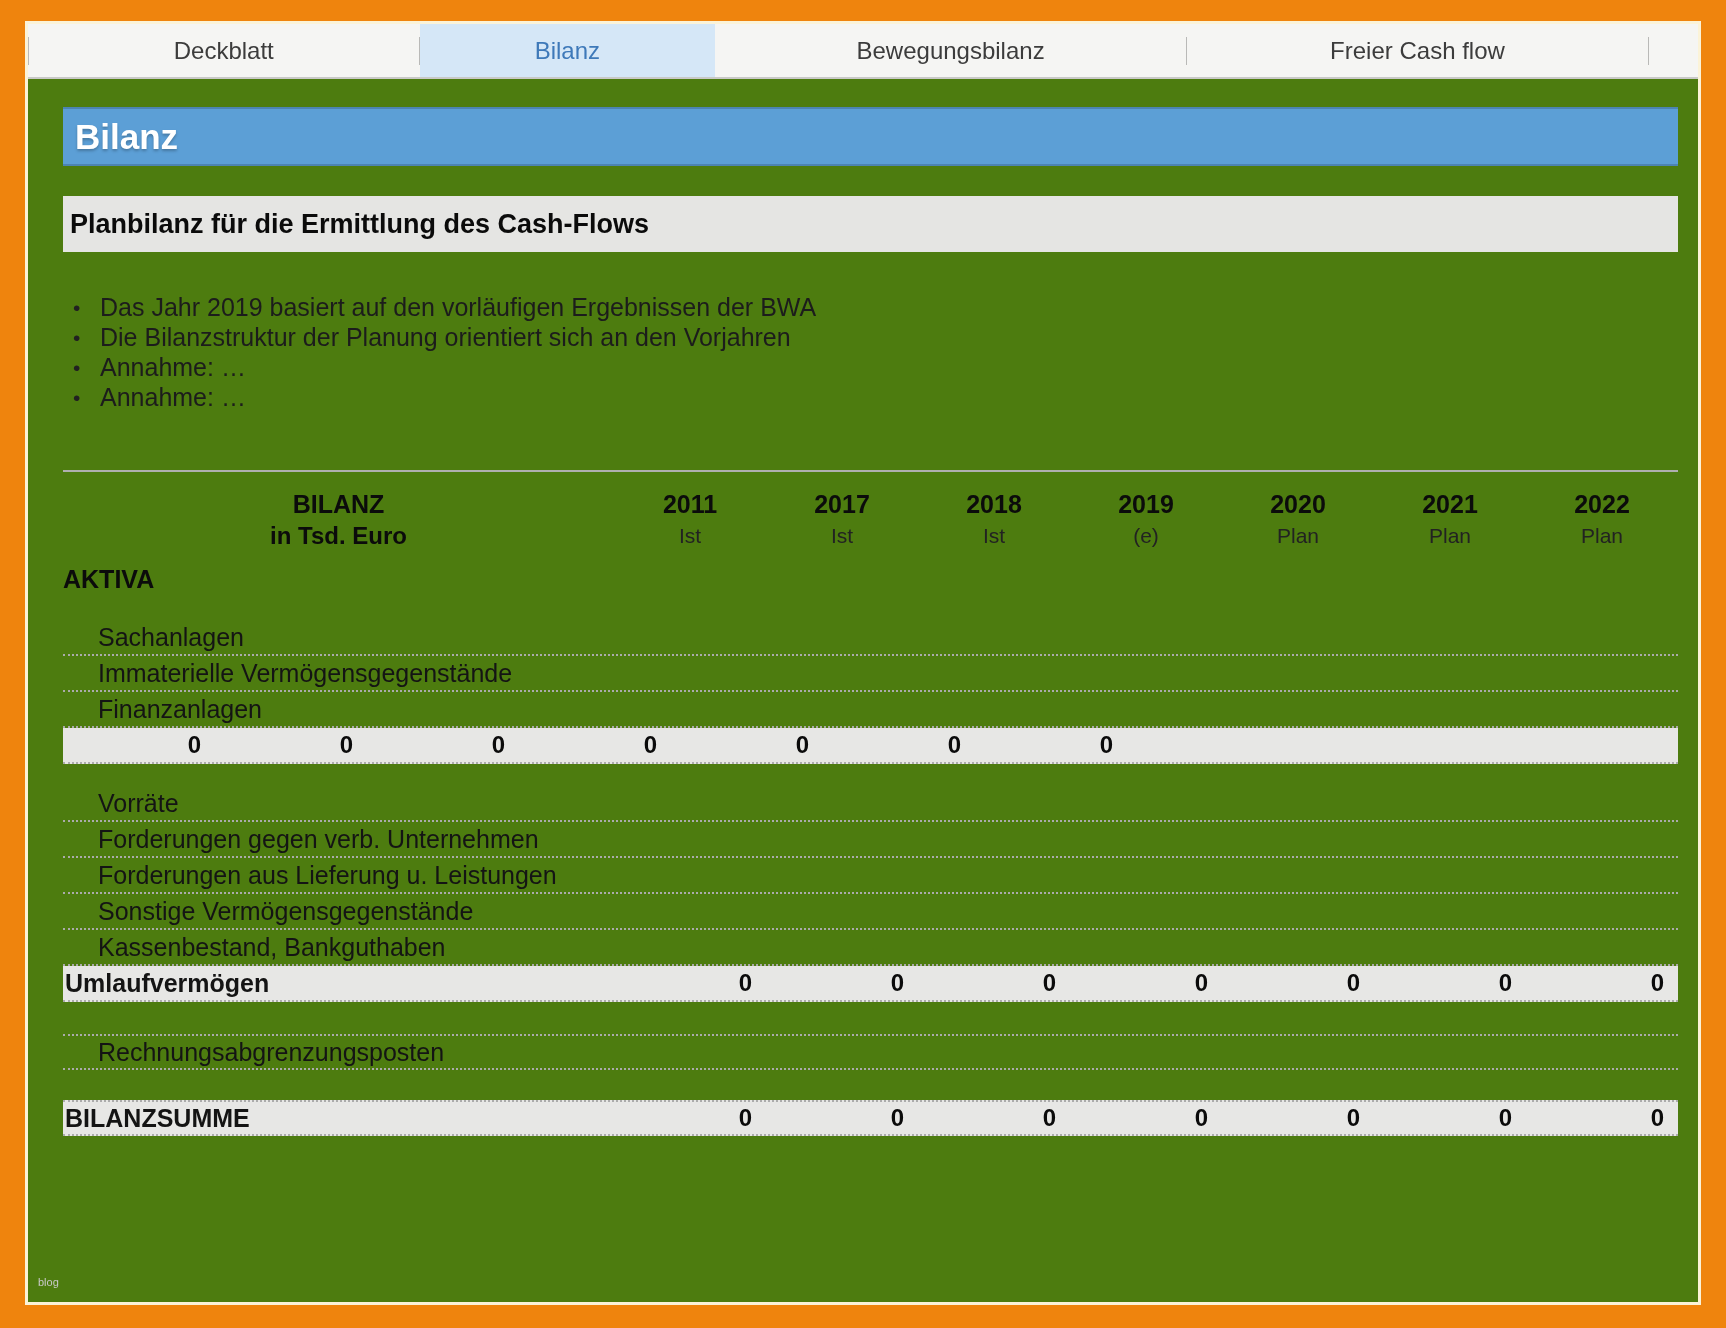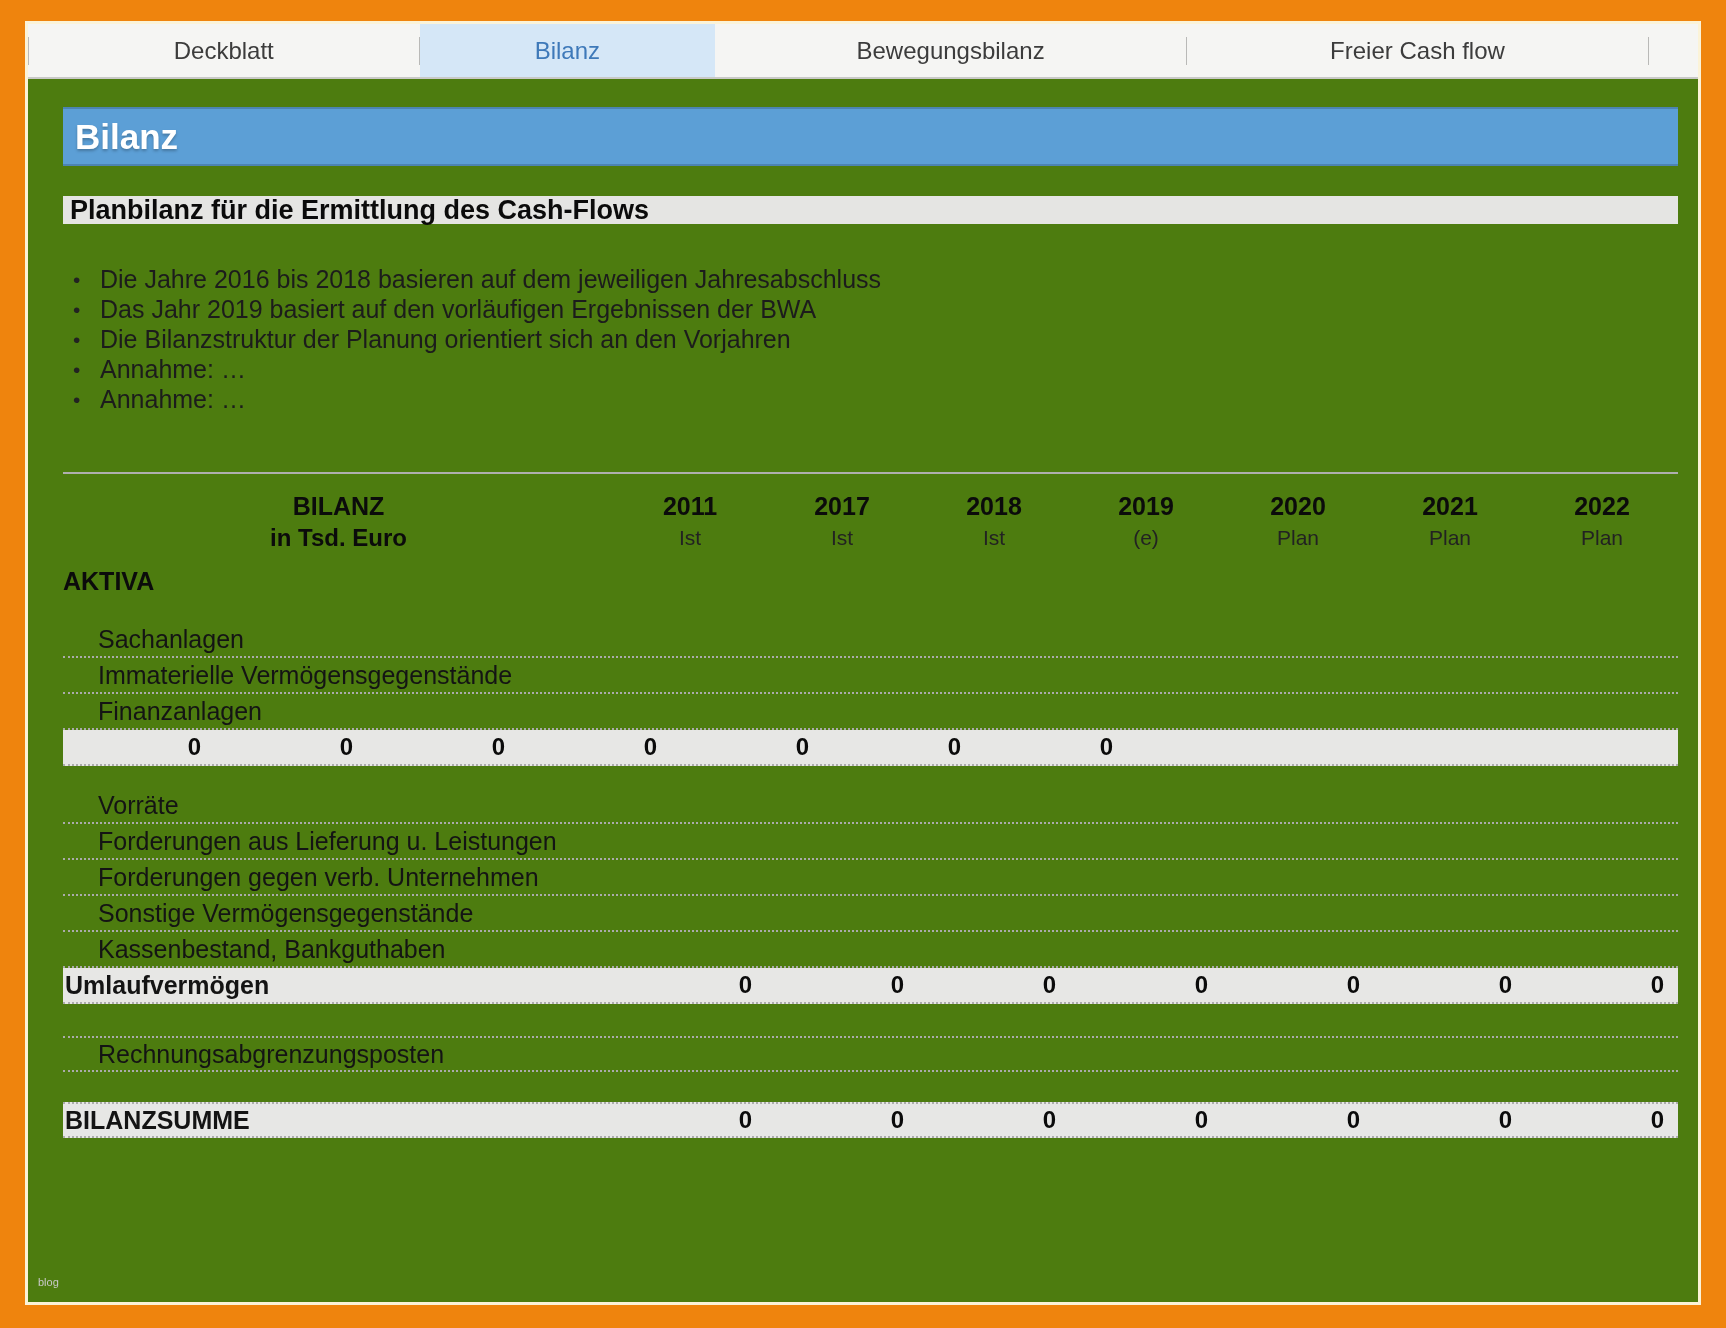--- a/index.html
+++ b/index.html
@@ -31,21 +31,21 @@
   .title-bar{
     margin-top:28px;height:55px;background:#5C9FD6;
     border-top:2px solid #4C84B2;border-bottom:2px solid #4C84B2;
     display:flex;align-items:center;
   }
   .title-bar span{
     color:#FFFFFF;font-weight:bold;font-size:35px;padding-left:12px;
     text-shadow:0 2px 3px rgba(0,0,0,0.25);
   }
   .subtitle-bar{
-    margin-top:30px;height:28px;background:#E5E5E3;
+    margin-top:30px;height:56px;background:#E5E5E3;
     display:flex;align-items:center;
   }
   .subtitle-bar span{font-weight:bold;font-size:27px;color:#0B0B0B;padding-left:7px;}
   .notes{margin-top:40px;font-size:25px;color:#1C1C1C;}
   .note{position:relative;padding-left:37px;line-height:30px;}
   .note::before{content:"•";position:absolute;left:10px;font-size:21px;top:1px;color:#222;}
   .rule{border:none;border-top:2px solid #AFAFAF;margin:58px 0 0 0;}
   
   .sheet{margin-top:6px;}
   .trow{display:flex;align-items:center;}
@@ -91,21 +91,20 @@
 
     <div class="title-bar">
       <span>Bilanz</span>
     </div>
 
     <div class="subtitle-bar">
       <span>Planbilanz für die Ermittlung des Cash-Flows</span>
     </div>
 
     <div class="notes">
-      <div class="note">Die Jahre 2016 bis 2018 basieren auf dem jeweiligen Jahresabschluss</div>
       <div class="note">Das Jahr 2019 basiert auf den vorläufigen Ergebnissen der BWA</div>
       <div class="note">Die Bilanzstruktur der Planung orientiert sich an den Vorjahren</div>
       <div class="note">Annahme: …</div>
       <div class="note">Annahme: …</div>
     </div>
 
     <hr class="rule">
 
     <div class="sheet">
 
@@ -187,32 +186,32 @@
           <div class="c-num"></div>
             <div class="c-num"></div>
             <div class="c-num"></div>
             <div class="c-num"></div>
             <div class="c-num"></div>
             <div class="c-num"></div>
             <div class="c-num"></div>
         </div>
 
         <div class="trow r">
+          <div class="c-label">Forderungen gegen verb. Unternehmen</div>
+          <div class="c-num"></div>
+            <div class="c-num"></div>
+            <div class="c-num"></div>
+            <div class="c-num"></div>
+            <div class="c-num"></div>
+            <div class="c-num"></div>
+            <div class="c-num"></div>
+        </div>
+
+        <div class="trow r">
           <div class="c-label">Forderungen aus Lieferung u. Leistungen</div>
-          <div class="c-num"></div>
-            <div class="c-num"></div>
-            <div class="c-num"></div>
-            <div class="c-num"></div>
-            <div class="c-num"></div>
-            <div class="c-num"></div>
-            <div class="c-num"></div>
-        </div>
-
-        <div class="trow r">
-          <div class="c-label">Forderungen gegen verb. Unternehmen</div>
           <div class="c-num"></div>
             <div class="c-num"></div>
             <div class="c-num"></div>
             <div class="c-num"></div>
             <div class="c-num"></div>
             <div class="c-num"></div>
             <div class="c-num"></div>
         </div>
 
         <div class="trow r">

